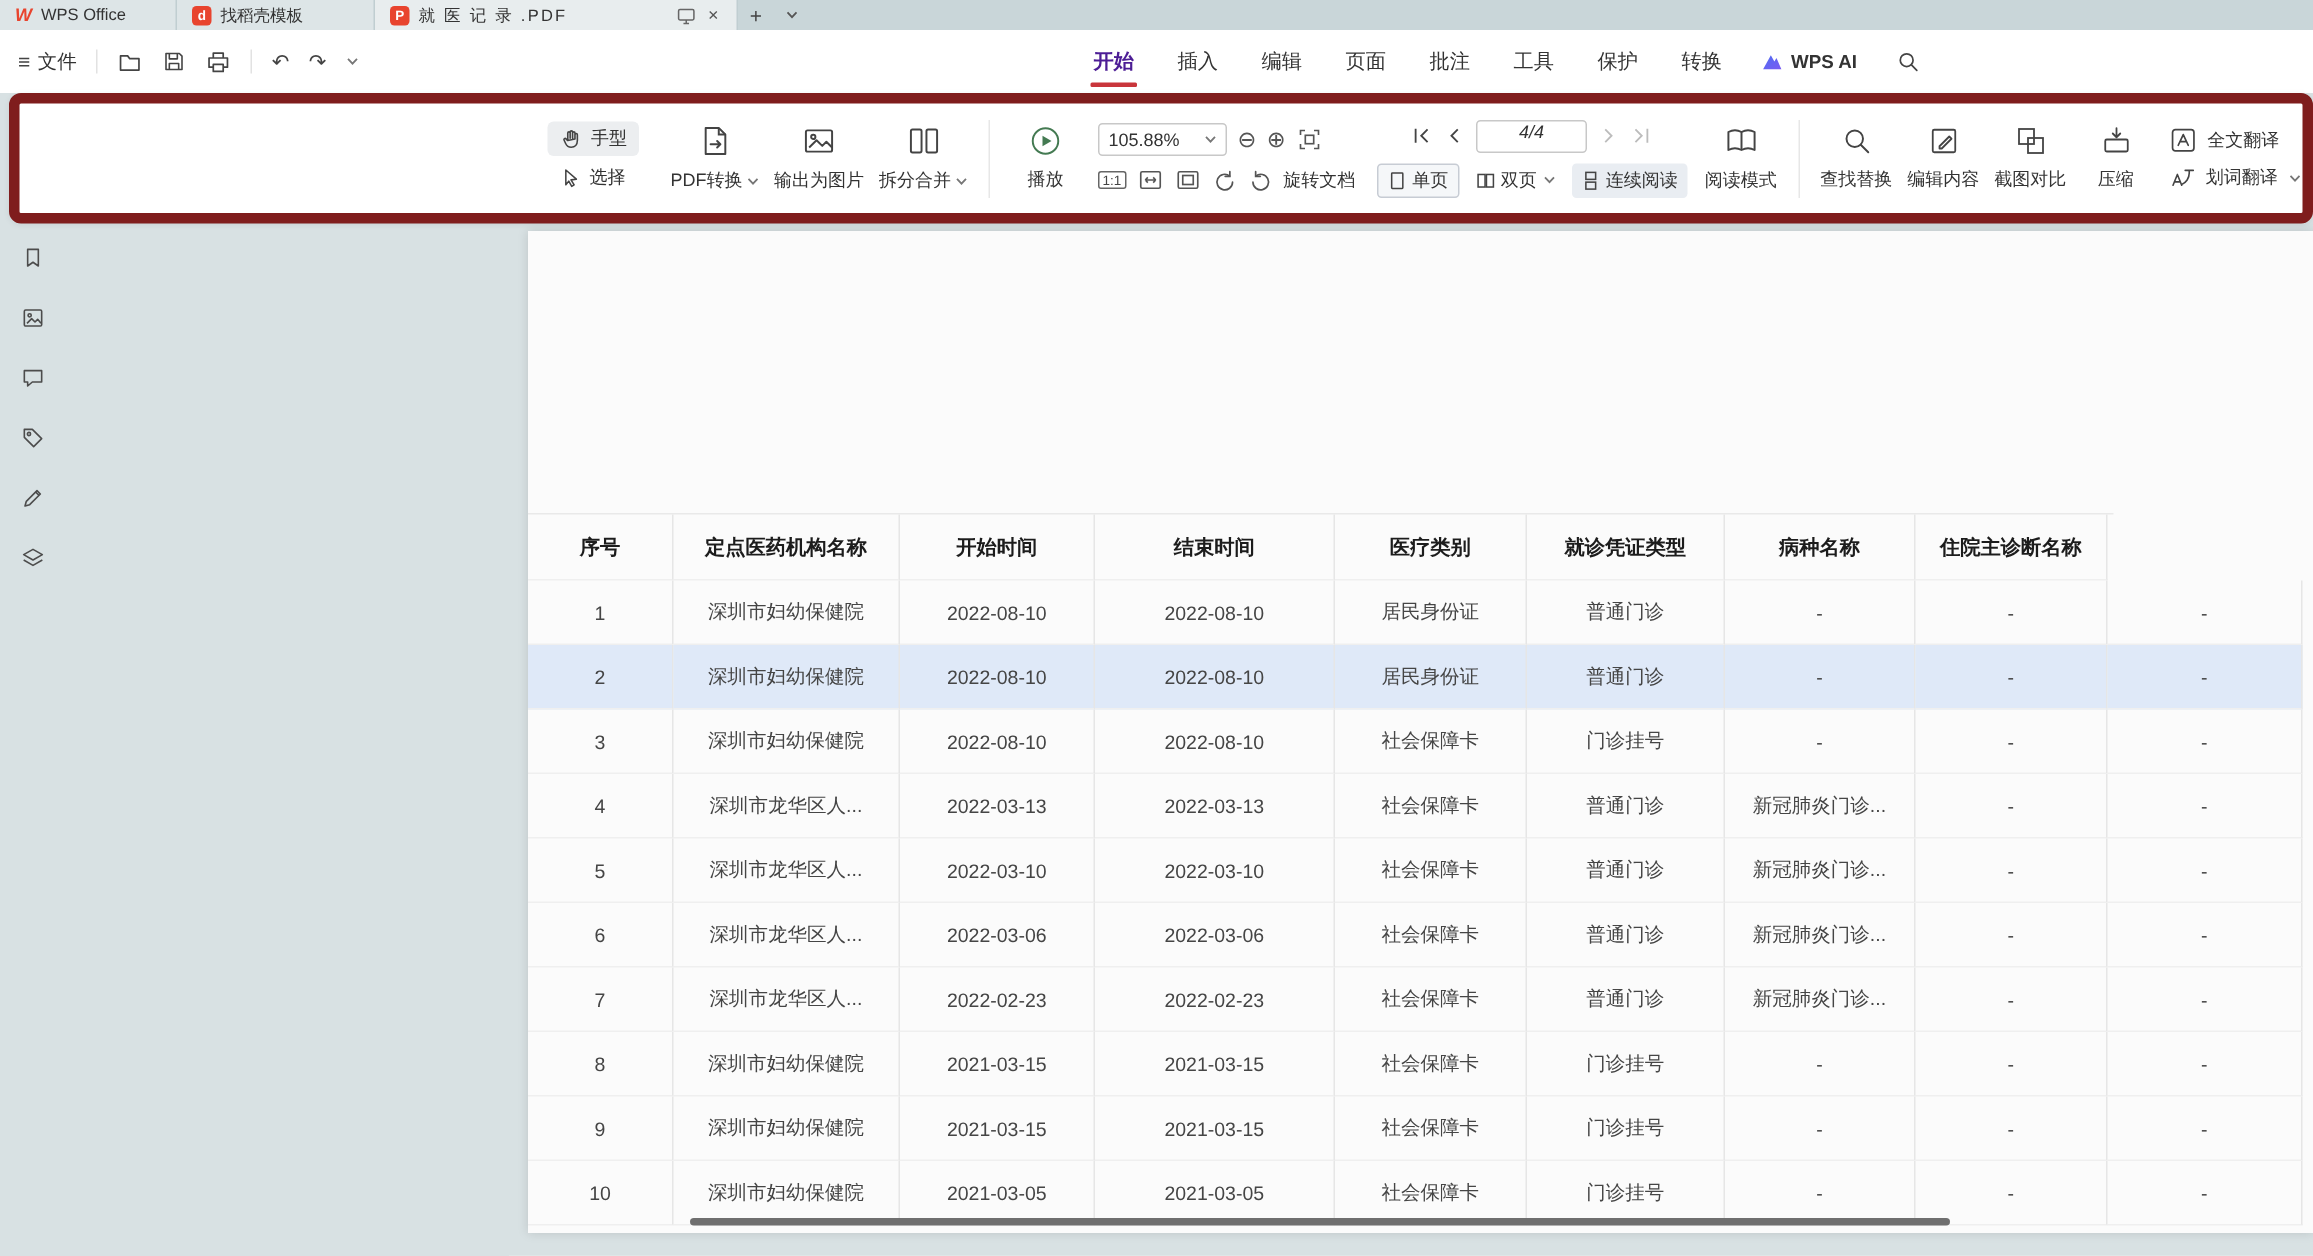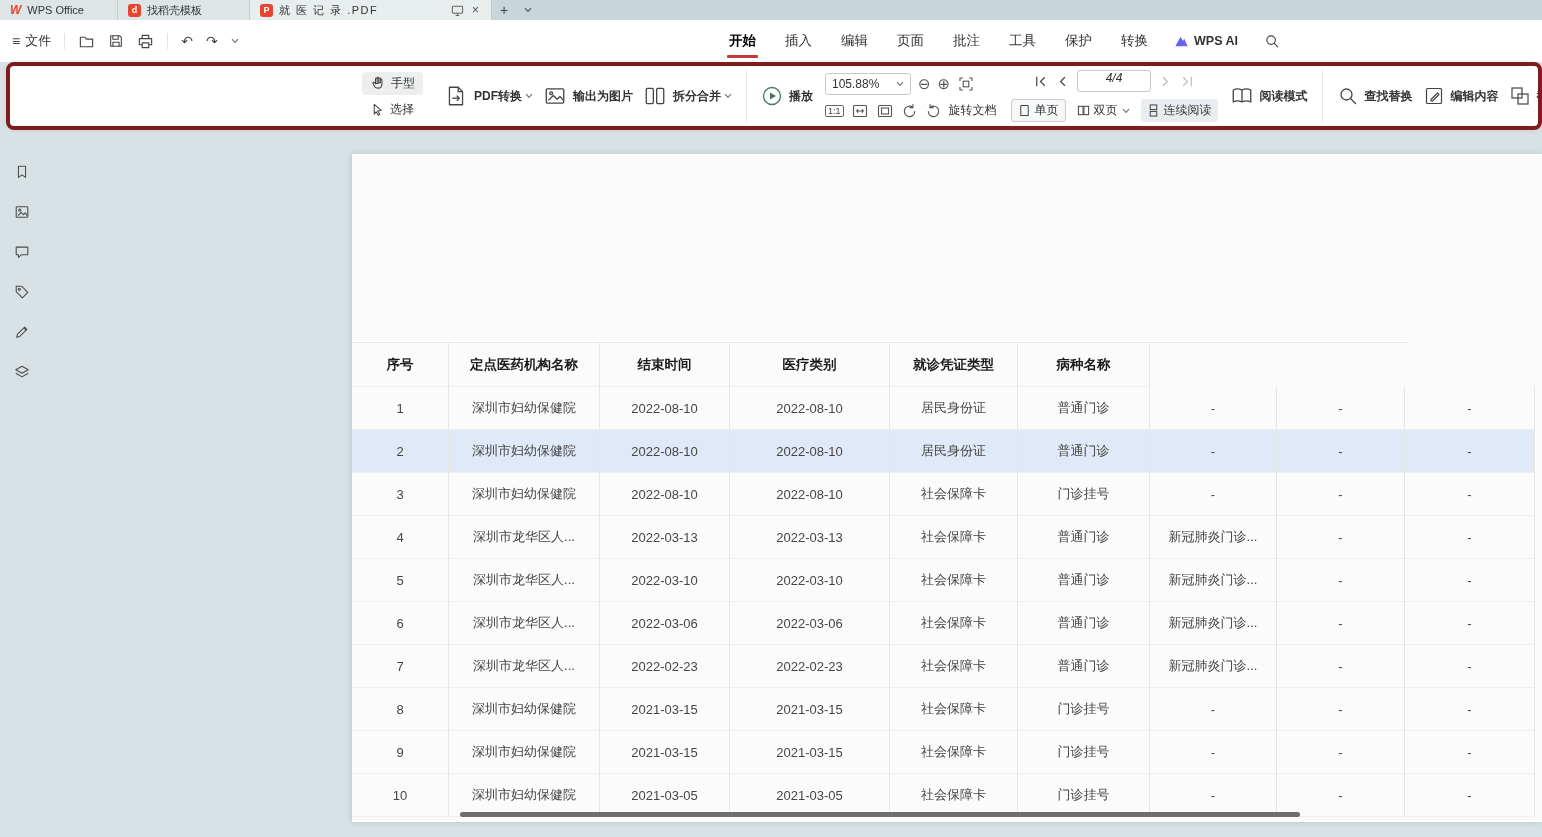--- a/index.html
+++ b/index.html
@@ -22,32 +22,32 @@
   
   .menubar{position:absolute;top:20px;left:0;right:0;height:42px;background:#ffffff;display:flex;align-items:center;padding:0 12px;}
   .mb-left{display:flex;align-items:center;gap:13px;color:#333;}
   .file-btn{display:flex;align-items:center;gap:5px;font-size:13px;}
   .glyph{font-size:14px;color:#444;}
   .vline{width:1px;height:16px;background:#e2e2e2;}
   .mb-spacer{flex:1;}
   .mb-right{display:flex;align-items:center;gap:26px;height:100%;margin-right:250px;}
   .menus{display:flex;gap:29px;align-items:center;height:100%;}
   .menu{height:100%;display:flex;align-items:center;position:relative;font-size:13.5px;color:#333;cursor:default;}
-  .menu.active{color:#000000;font-weight:700;margin-left:21px;}
+  .menu.active{color:#4c1d95;font-weight:700;margin-left:21px;}
   .menu.active::after{content:"";position:absolute;left:-2px;right:-2px;bottom:4px;height:3px;background:#c9353b;border-radius:1px;}
   .wpsai{display:flex;align-items:center;gap:5px;font-size:12.5px;color:#333;font-weight:600;}
   .icon-btn{display:flex;align-items:center;justify-content:center;}
 
   
-  .toolbar{position:absolute;top:62px;left:6px;right:0;height:68px;background:#fff;border:4px solid #7f1d1d;border-radius:8px;box-shadow:0 1px 4px rgba(0,0,0,.07);display:flex;align-items:center;overflow:hidden;}
+  .toolbar{position:absolute;top:62px;left:6px;right:0;height:87px;background:#fff;border:7px solid #7f1d1d;border-radius:8px;box-shadow:0 1px 4px rgba(0,0,0,.07);display:flex;align-items:center;overflow:hidden;}
   .tb-spacer{width:352px;flex:none;}
   .mode-col{display:flex;flex-direction:column;gap:3px;margin-right:16px;flex:none;}
   .mode-item{display:flex;align-items:center;gap:5px;font-size:12px;color:#333;padding:3px 8px;border-radius:4px;}
   .mode-item.selected{background:#eceef0;}
-  .bigbtn{display:flex;align-items:center;justify-content:center;gap:6px;min-width:56px;padding:0 5px;height:64px;font-size:12px;color:#333;border-radius:4px;flex:none;font-weight:bold;}
+  .bigbtn{display:flex;flex-direction:column;align-items:center;justify-content:center;gap:6px;min-width:56px;padding:0 5px;height:64px;font-size:12px;color:#333;border-radius:4px;flex:none;}
   .bigbtn .lbl{display:flex;align-items:center;gap:3px;white-space:nowrap;}
   .vsep{width:1px;height:52px;background:#e7e7e7;margin:0 9px;flex:none;}
   .stack2{display:flex;flex-direction:column;gap:7px;margin:0 7px;flex:none;}
   .srow{display:flex;align-items:center;gap:7px;font-size:12px;color:#333;white-space:nowrap;}
   .zoombox{width:86px;height:22px;border:1px solid #c8c8c8;border-radius:3px;display:flex;align-items:center;justify-content:space-between;padding:0 6px;font-size:12px;color:#333;background:#fff;}
   .circ{font-size:15px;color:#555;line-height:1;}
   .boxg{font-size:9px;border:1px solid #666;border-radius:2px;padding:0 2px;color:#444;}
   .pageinput{width:74px;height:22px;border:1px solid #c8c8c8;border-radius:3px;display:flex;align-items:flex-start;justify-content:center;font-size:12px;color:#333;background:#fff;font-style:italic;}
   .pill-border{display:flex;align-items:center;gap:4px;border:1px solid #c7ccd4;border-radius:3px;padding:2px 6px;background:#f5f7f9;}
   .pill-plain{display:flex;align-items:center;gap:4px;padding:2px 4px;}
@@ -438,24 +438,26 @@
           <path d="M2 10.5l7 4 7-4"></path>
         </svg>
     </span>
   </div>
 
   <div class="page">
     <div class="dtable">
       <div class="trow">
           <div class="cell th">序号</div>
           <div class="cell th">定点医药机构名称</div>
+          <div class="cell th">开始时间</div>
           <div class="cell th">结束时间</div>
           <div class="cell th">医疗类别</div>
           <div class="cell th">就诊凭证类型</div>
           <div class="cell th">病种名称</div>
+          <div class="cell th">住院主诊断名称</div>
         </div>
       <div>
           <div class="trow">
             <div class="cell td">1</div>
             <div class="cell td">深圳市妇幼保健院</div>
             <div class="cell td">2022-08-10</div>
             <div class="cell td">2022-08-10</div>
             <div class="cell td">居民身份证</div>
             <div class="cell td">普通门诊</div>
             <div class="cell td">-</div>

